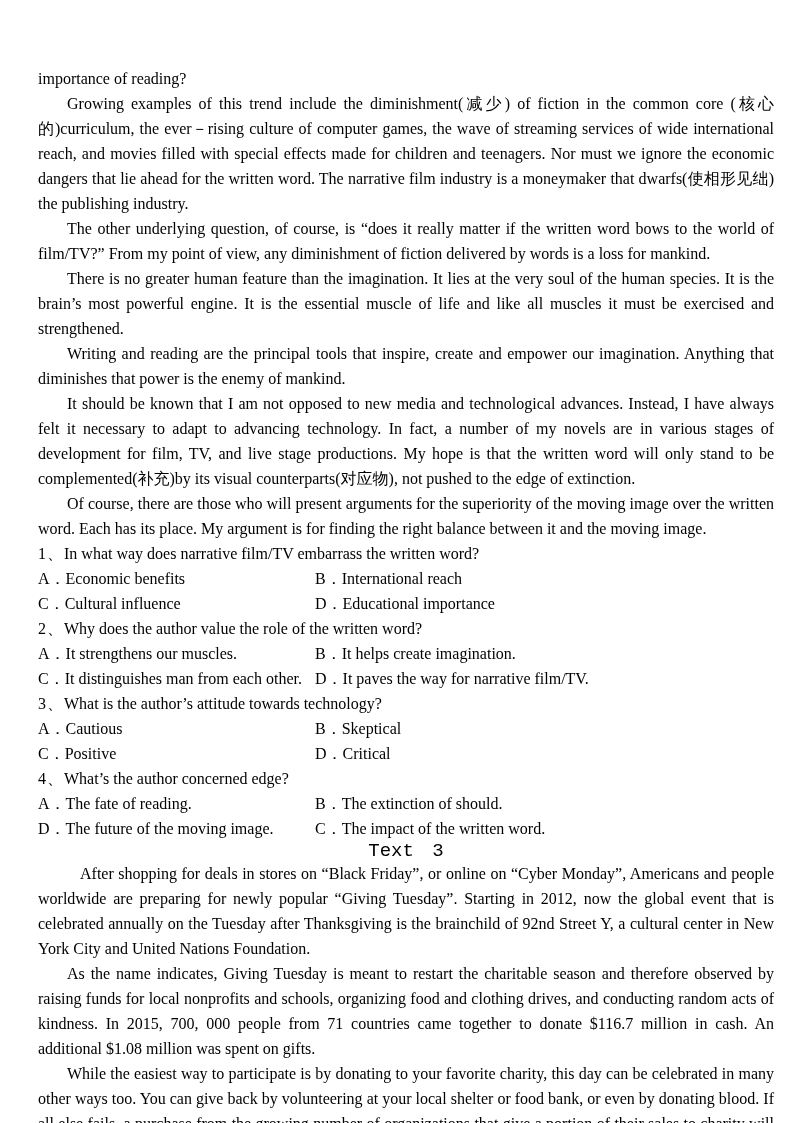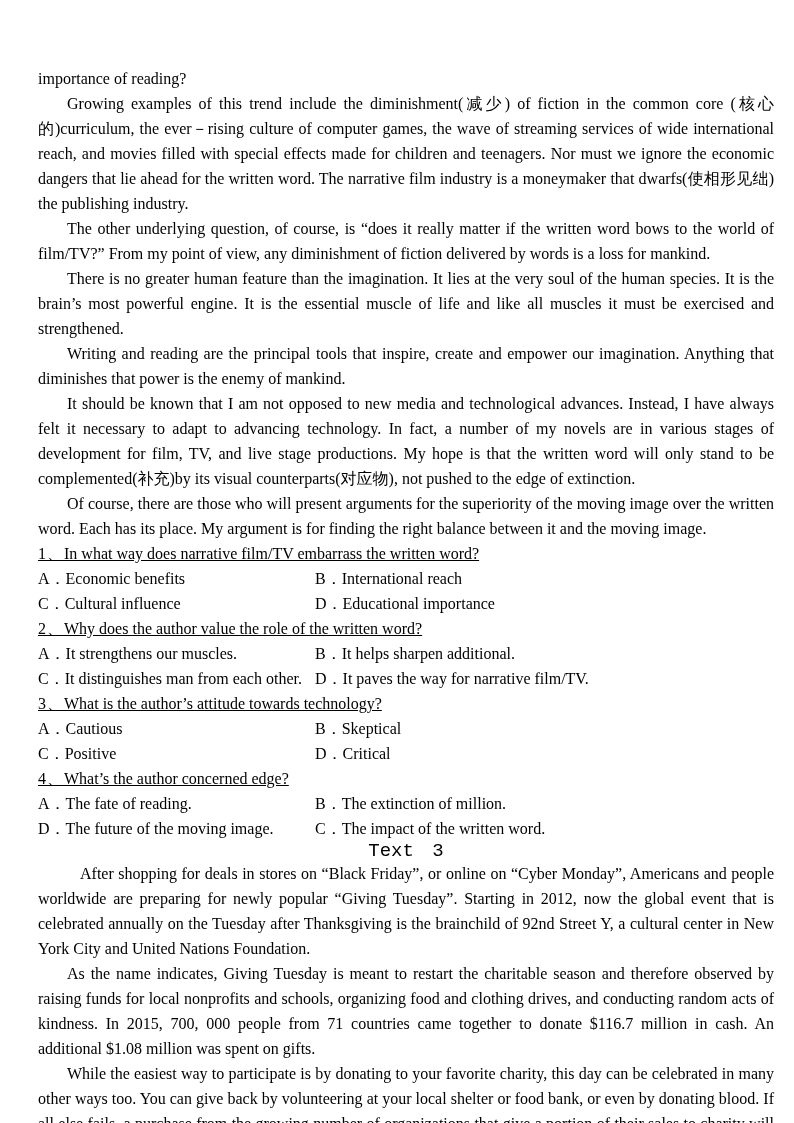--- a/index.html
+++ b/index.html
@@ -16,21 +16,21 @@
     padding: 66px 20px 0 38px;
     font-size: 16px;
     line-height: 25px;
   }
   .para {
     text-align: justify;
     text-indent: 29px;
   }
   .para.noindent { text-indent: 0; }
   .para.big-indent { text-indent: 42px; }
-  .q-line { text-align: left; text-decoration: underline; }
+  .q-line { text-align: left; }
   .q-num { letter-spacing: 1px; }
   .options {
     display: grid;
     grid-template-columns: 277px 1fr;
   }
   .option { white-space: nowrap; }
   .text3-heading {
     text-align: center;
     font-family: "Liberation Mono", "DejaVu Sans Mono", monospace;
     font-size: 19px;
@@ -58,41 +58,41 @@
       <div class="option"><span class="opt-label">B．</span><span>International reach</span></div>
       <div class="option"><span class="opt-label">C．</span><span>Cultural influence</span></div>
       <div class="option"><span class="opt-label">D．</span><span>Educational importance</span></div>
     </div>
   </div>
 
   <div class="question">
     <div class="q-line"><span class="q-num">2、</span><span>Why does the author value the role of the written word?</span></div>
     <div class="options">
       <div class="option"><span class="opt-label">A．</span><span>It strengthens our muscles.</span></div>
-      <div class="option"><span class="opt-label">B．</span><span>It helps sharpen additional.</span></div>
+      <div class="option"><span class="opt-label">B．</span><span>It helps create imagination.</span></div>
       <div class="option"><span class="opt-label">C．</span><span>It distinguishes man from each other.</span></div>
       <div class="option"><span class="opt-label">D．</span><span>It paves the way for narrative film/TV.</span></div>
     </div>
   </div>
 
   <div class="question">
     <div class="q-line"><span class="q-num">3、</span><span>What is the author’s attitude towards technology?</span></div>
     <div class="options">
       <div class="option"><span class="opt-label">A．</span><span>Cautious</span></div>
       <div class="option"><span class="opt-label">B．</span><span>Skeptical</span></div>
       <div class="option"><span class="opt-label">C．</span><span>Positive</span></div>
       <div class="option"><span class="opt-label">D．</span><span>Critical</span></div>
     </div>
   </div>
 
   <div class="question">
     <div class="q-line"><span class="q-num">4、</span><span>What’s the author concerned edge?</span></div>
     <div class="options">
       <div class="option"><span class="opt-label">A．</span><span>The fate of reading.</span></div>
-      <div class="option"><span class="opt-label">B．</span><span>The extinction of million.</span></div>
+      <div class="option"><span class="opt-label">B．</span><span>The extinction of should.</span></div>
       <div class="option"><span class="opt-label">D．</span><span>The future of the moving image.</span></div>
       <div class="option"><span class="opt-label">C．</span><span>The impact of the written word.</span></div>
     </div>
   </div>
 
   <div class="text3-heading">Text 3</div>
   <div class="para big-indent">After shopping for deals in stores on “Black Friday”, or online on “Cyber Monday”, Americans and people worldwide are preparing for newly popular “Giving Tuesday”. Starting in 2012, now the global event that is celebrated annually on the Tuesday after Thanksgiving is the brainchild of 92nd Street Y, a cultural center in New York City and United Nations Foundation.</div>
   <div class="para">As the name indicates, Giving Tuesday is meant to restart the charitable season and therefore observed by raising funds for local nonprofits and schools, organizing food and clothing drives, and conducting random acts of kindness. In 2015, 700, 000 people from 71 countries came together to donate $116.7 million in cash. An additional $1.08 million was spent on gifts.</div>
   <div class="para">While the easiest way to participate is by donating to your favorite charity, this day can be celebrated in many other ways too. You can give back by volunteering at your local shelter or food bank, or even by donating blood. If all else fails, a purchase from the growing number of organizations that give a portion of their sales to charity will do the trick.</div>
 

